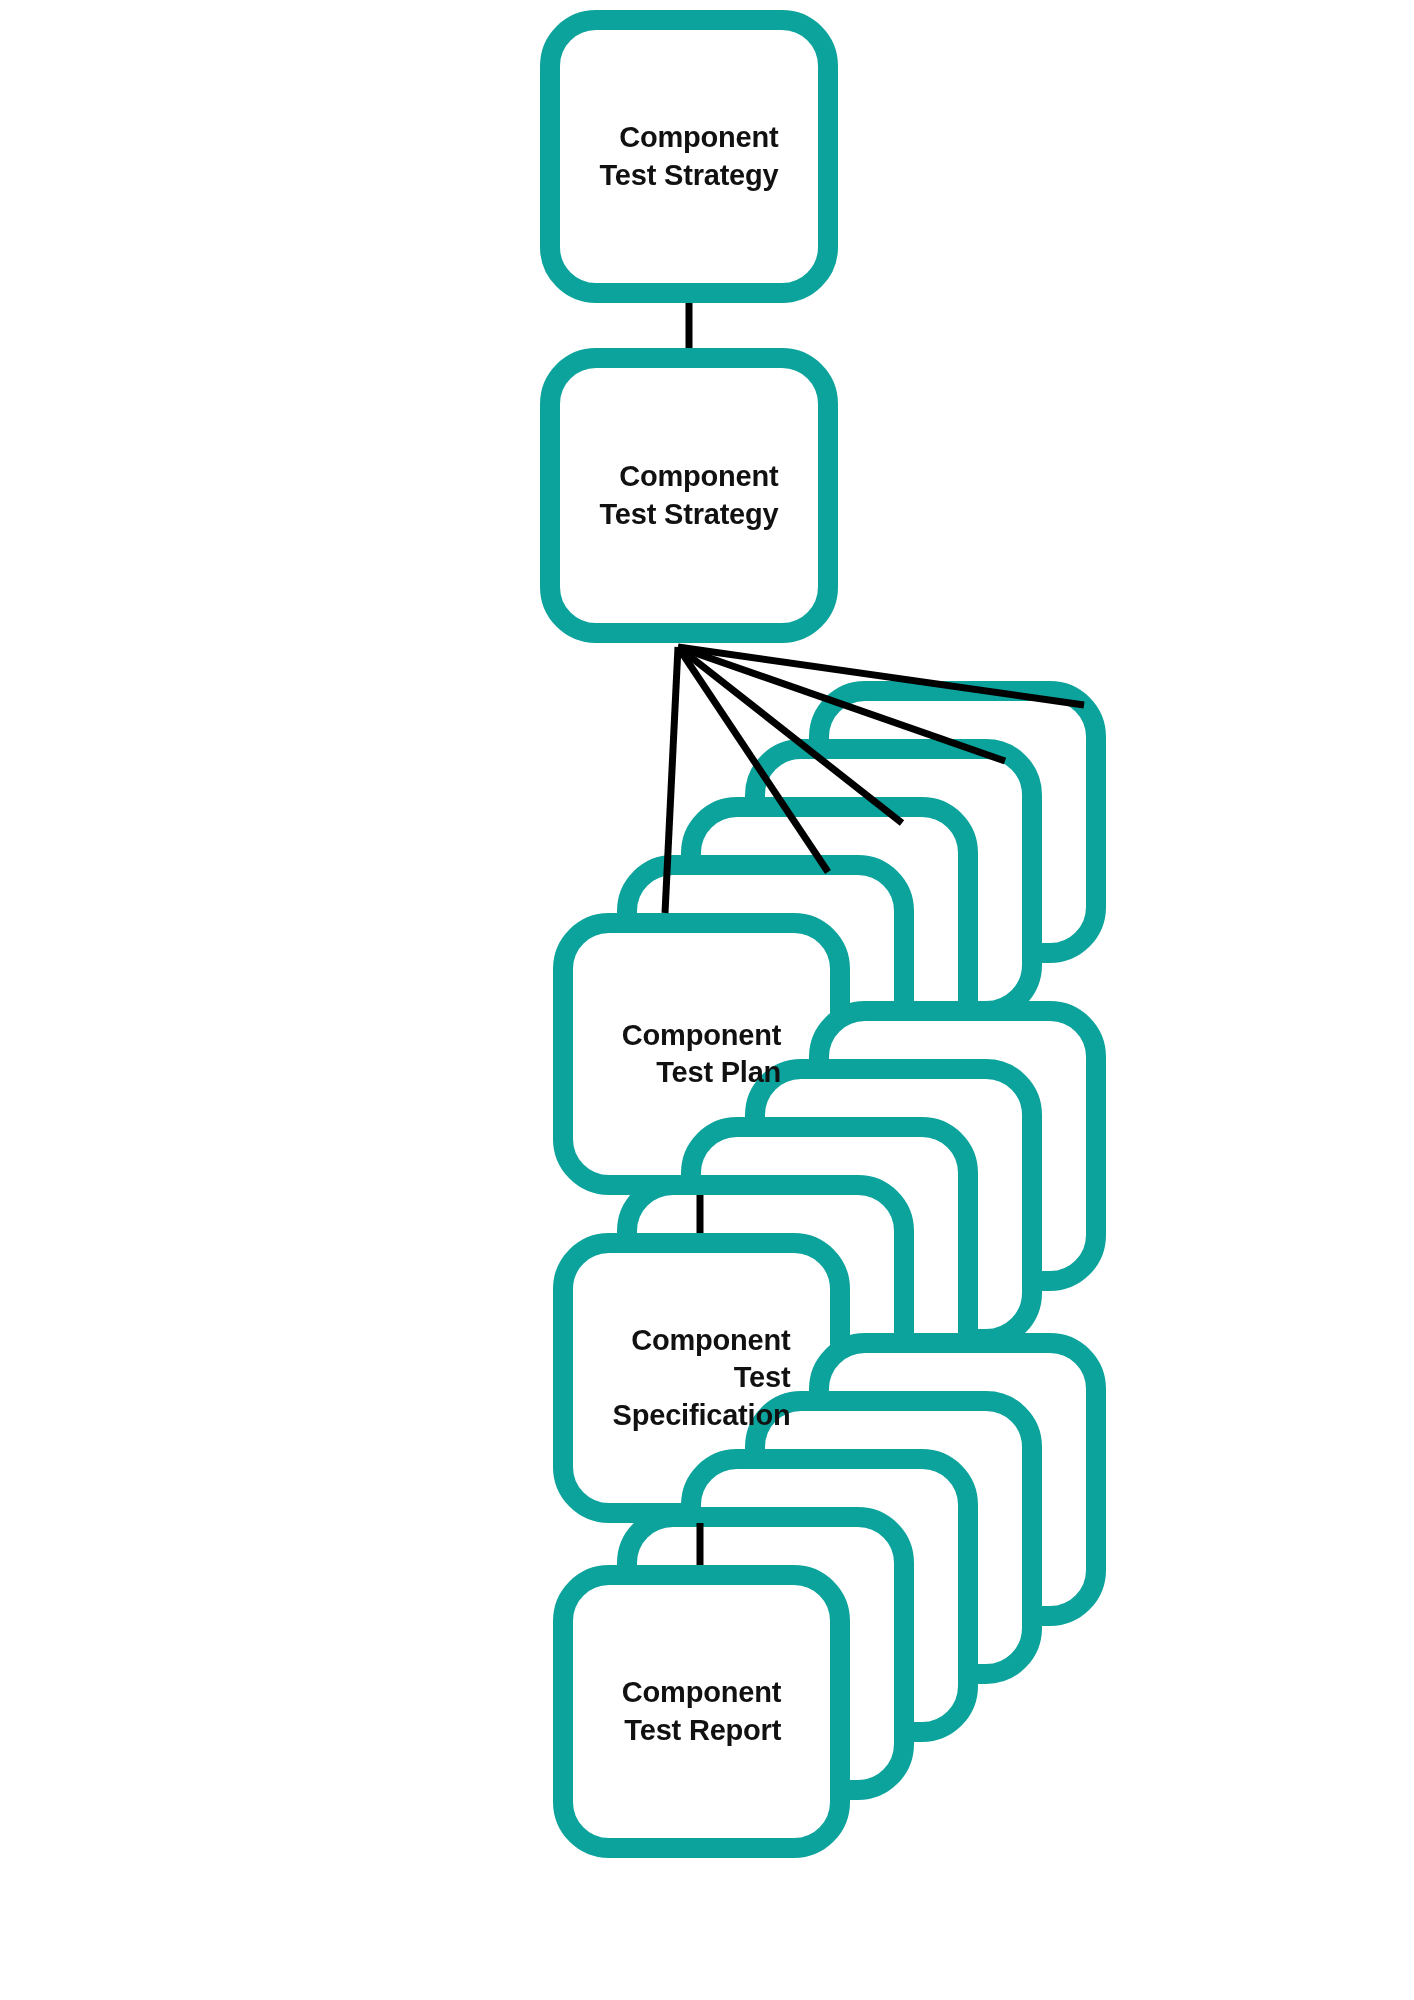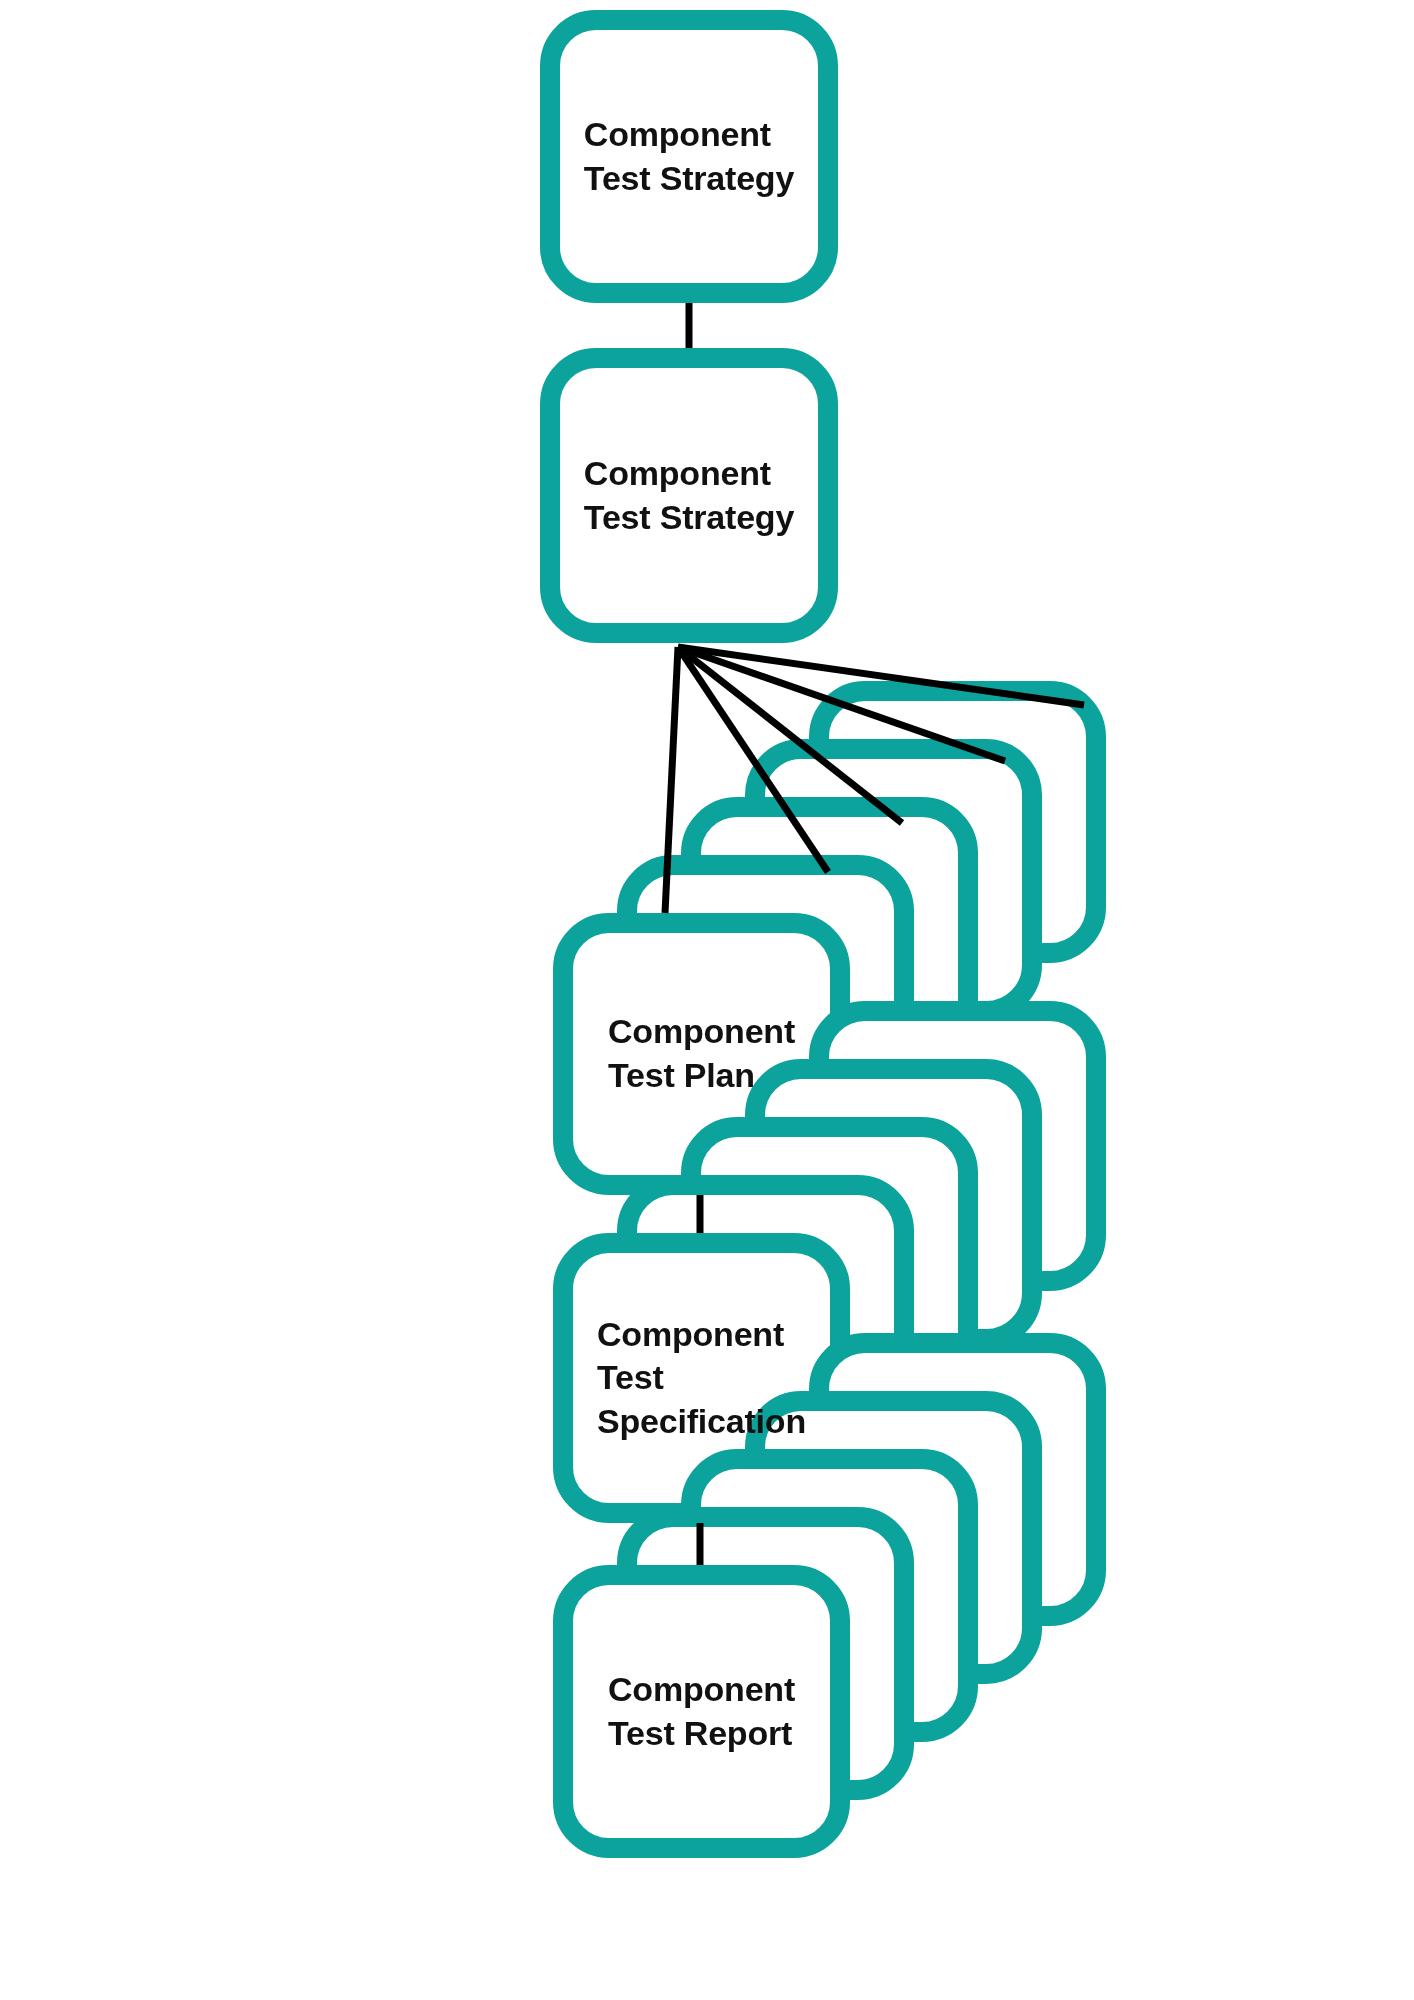--- a/index.html
+++ b/index.html
@@ -24,24 +24,24 @@
     top: 0;
     width: 1414px;
     height: 2000px;
     display: block;
   }
   .node-label {
     position: absolute;
     display: flex;
     align-items: center;
     justify-content: center;
-    text-align: left;
+    text-align: right;
     font-family: "Liberation Sans", sans-serif;
     font-weight: bold;
-    font-size: 34px;
+    font-size: 29px;
     line-height: 1.28;
     color: #111111;
     letter-spacing: -0.2px;
     pointer-events: none;
     white-space: pre-line;
   }
 </style>
 </head>
 <body>
 

